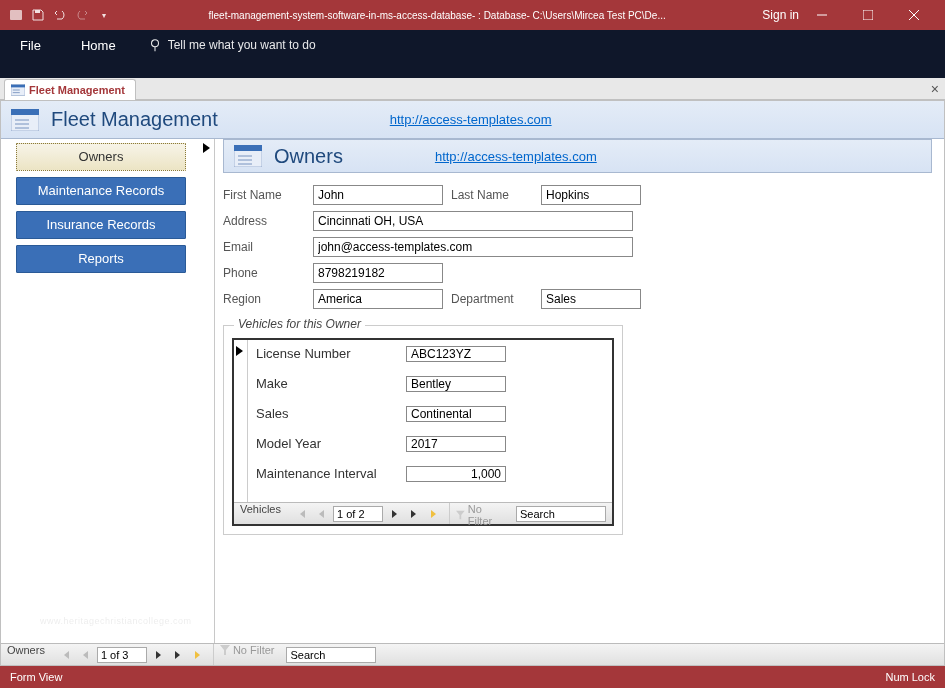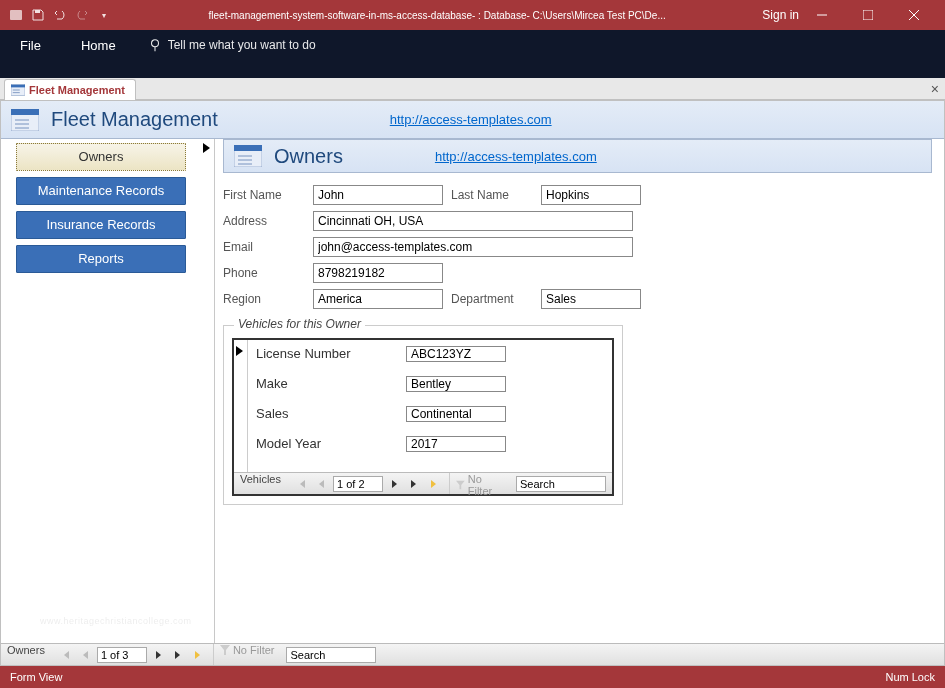--- a/index.html
+++ b/index.html
@@ -237,20 +237,24 @@
                       <input value="Bentley" style="">
                     </div>
                   <div class="vrow">
                       <span class="vlbl">Sales</span>
                       <input value="Continental" style="">
                     </div>
                   <div class="vrow">
                       <span class="vlbl">Model Year</span>
                       <input value="2017" style="">
                     </div>
+                  <div class="vrow">
+                      <span class="vlbl">Maintenance Interval</span>
+                      <input class="right" value="1,000" style="">
+                    </div>
                 </div>
               </div>
               <div class="navbar">
                 <span class="recname">Vehicles</span>
                 <div class="seg">
                   <button class="nb dis">
                       <svg viewBox="0 0 8 8">
                         <path d="M1 0v8M7 0L2 4l5 4z"></path>
                       </svg>
                     </button>

